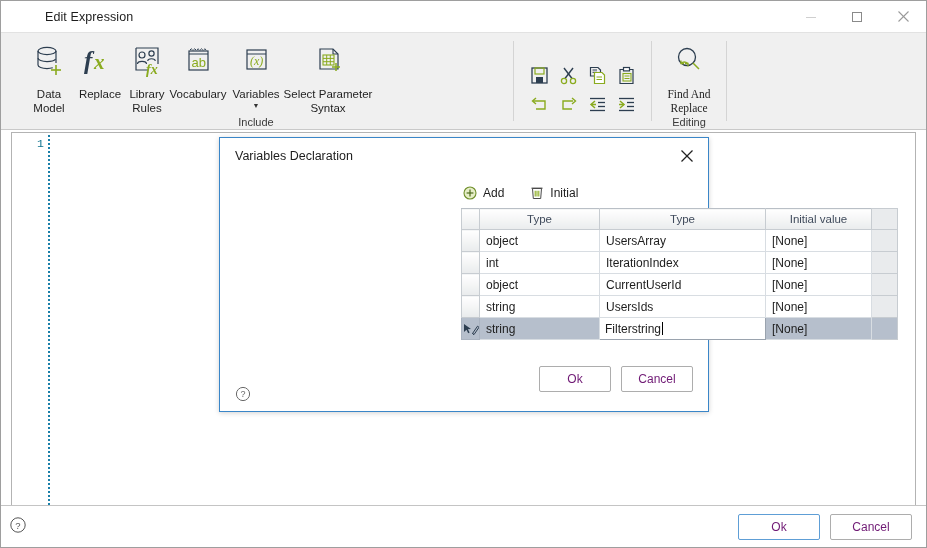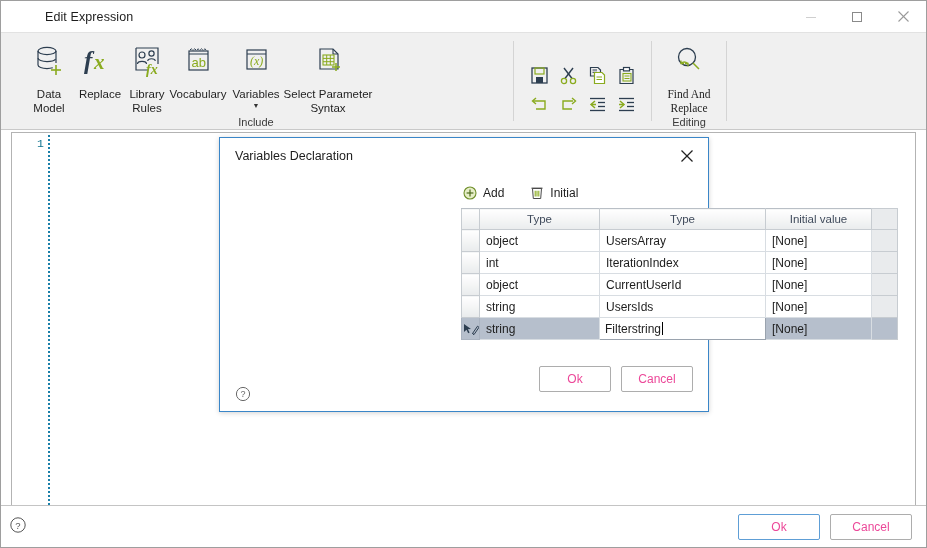--- a/index.html
+++ b/index.html
@@ -86,21 +86,21 @@
   
   .bottombar {
     position: absolute; left: 0; bottom: 0; width: 925px; height: 42px;
     background: #ffffff; border-top: 1px solid #c4c4c4;
     display: flex; align-items: center;
   }
   .help-circle { margin-left: 8px; }
   .btn {
     height: 26px; min-width: 82px; padding: 0 12px;
     background: #ffffff; border: 1px solid #adadad; border-radius: 2px;
-    font-family: "Liberation Sans", sans-serif; font-size: 12px; color: #ec4899;
+    font-family: "Liberation Sans", sans-serif; font-size: 12px; color: #701a75;
     display: inline-flex; align-items: center; justify-content: center;
   }
   .btn.primary { border-color: #5e9ed6; }
   .bottombar .btns { margin-left: auto; display: flex; gap: 10px; padding-right: 14px; }
 
   
   .modal {
     position: absolute; left: 218px; top: 136px; width: 490px; height: 275px;
     background: #ffffff; border: 1px solid #3a86c8;
     box-shadow: 0 1px 5px rgba(0,0,0,.18);

